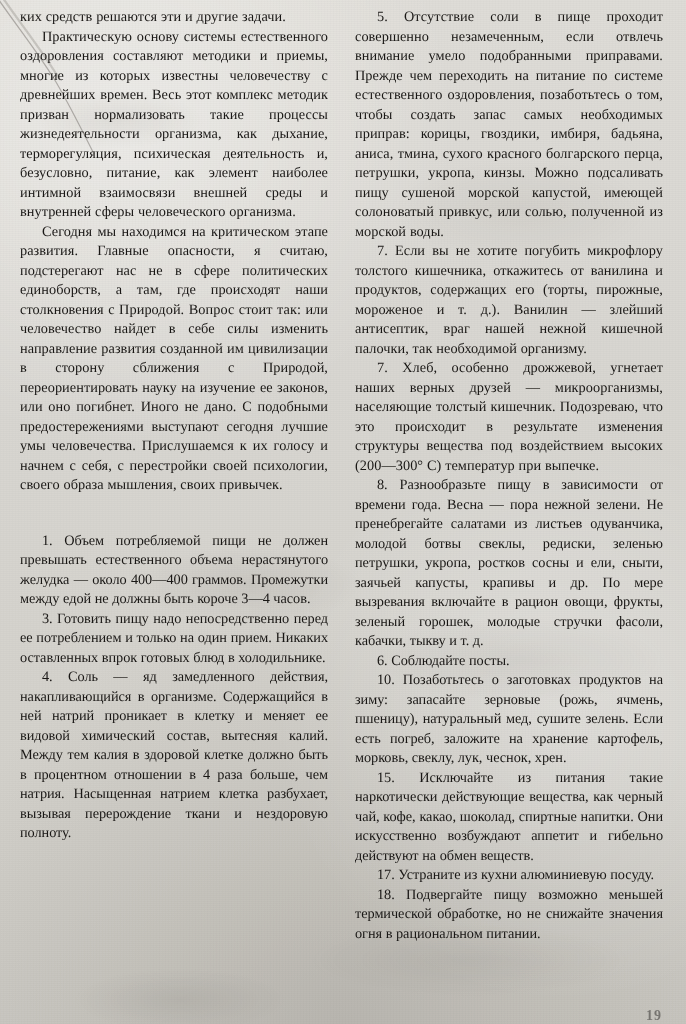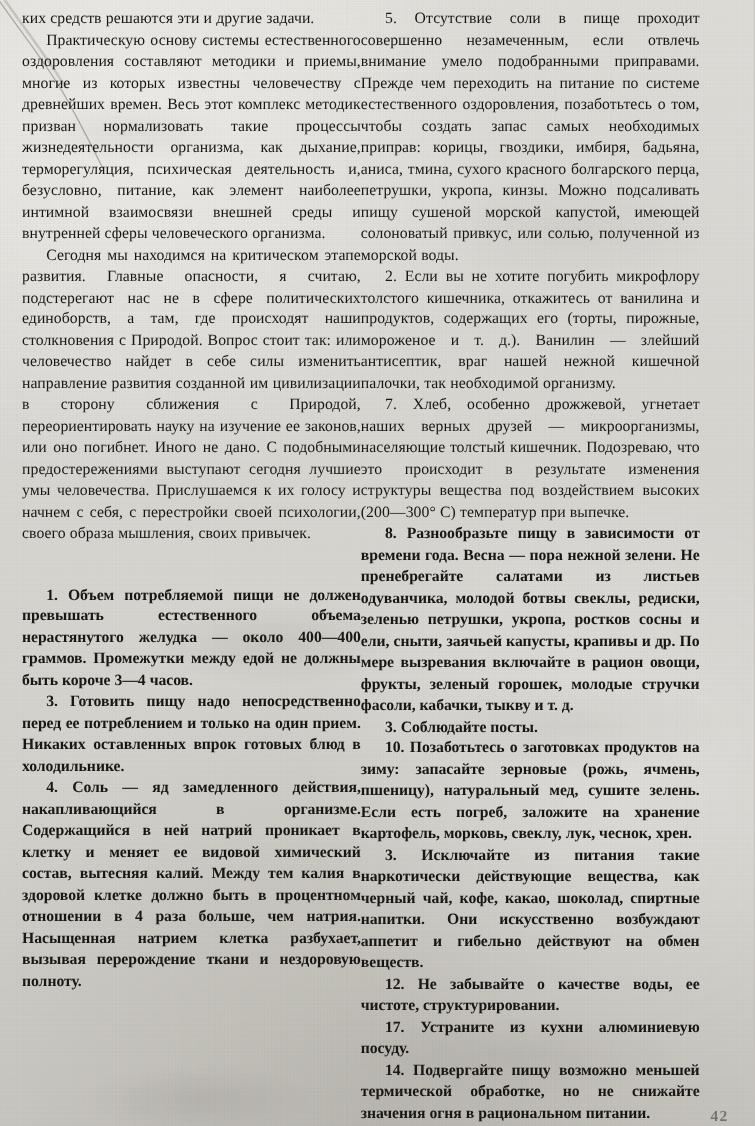--- a/index.html
+++ b/index.html
@@ -63,40 +63,41 @@
 
   .columns {
     position: absolute;
     left: 0;
     top: 0;
     right: 0;
     bottom: 0;
     display: flex;
     padding: 8px 8px 0 20px;
     box-sizing: border-box;
+    gap: 27px;
   }
   .col {
     width: 308px;
     flex: 0 0 308px;
   }
 
   p {
     margin: 0;
     font-size: 14.3px;
     line-height: 19.5px;
     text-align: justify;
     text-align-last: left;
     text-justify: inter-word;
     letter-spacing: 0.05px;
     word-spacing: 0.2px;
     text-rendering: geometricPrecision;
   }
   p.ind { text-indent: 22px; }
   p.bold {
-    font-weight: bold;
+    font-weight: normal;
     letter-spacing: -0.05px;
     word-spacing: 0.1px;
   }
   p.last { text-align: left; }
 
   .gap { height: 36px; }
 
   .pagenum {
     position: absolute;
     right: 24px;
@@ -134,28 +135,27 @@
 
       <div class="gap"></div>
 
       <p class="ind bold">1. Объем потребляемой пищи не должен превышать естественного объема нерастянутого желудка — около 400—400 граммов. Промежутки между едой не должны быть короче 3—4 часов.</p>
       <p class="ind bold">3. Готовить пищу надо непосредственно перед ее потреблением и только на один прием. Никаких оставленных впрок готовых блюд в холодильнике.</p>
       <p class="ind bold">4. Соль — яд замедленного действия, накапливающийся в организме. Содержащийся в ней натрий проникает в клетку и меняет ее видовой химический состав, вытесняя калий. Между тем калия в здоровой клетке должно быть в процентном отношении в 4 раза больше, чем натрия. Насыщенная натрием клетка разбухает, вызывая перерождение ткани и нездоровую полноту.</p>
     </div>
 
     <div class="col">
       <p class="ind">5. Отсутствие соли в пище проходит совершенно незамеченным, если отвлечь внимание умело подобранными приправами. Прежде чем переходить на питание по системе естественного оздоровления, позаботьтесь о том, чтобы создать запас самых необходимых приправ: корицы, гвоздики, имбиря, бадьяна, аниса, тмина, сухого красного болгарского перца, петрушки, укропа, кинзы. Можно подсаливать пищу сушеной морской капустой, имеющей солоноватый привкус, или солью, полученной из морской воды.</p>
-      <p class="ind">2. Если вы не хотите погубить микрофлору толстого кишечника, откажитесь от ванилина и продуктов, содержащих его (торты, пирожные, мороженое и т. д.). Ванилин — злейший антисептик, враг нашей нежной кишечной палочки, так необходимой организму.</p>
+      <p class="ind">7. Если вы не хотите погубить микрофлору толстого кишечника, откажитесь от ванилина и продуктов, содержащих его (торты, пирожные, мороженое и т. д.). Ванилин — злейший антисептик, враг нашей нежной кишечной палочки, так необходимой организму.</p>
       <p class="ind">7. Хлеб, особенно дрожжевой, угнетает наших верных друзей — микроорганизмы, населяющие толстый кишечник. Подозреваю, что это происходит в результате изменения структуры вещества под воздействием высоких (200—300° С) температур при выпечке.</p>
       <p class="ind bold">8. Разнообразьте пищу в зависимости от времени года. Весна — пора нежной зелени. Не пренебрегайте салатами из листьев одуванчика, молодой ботвы свеклы, редиски, зеленью петрушки, укропа, ростков сосны и ели, сныти, заячьей капусты, крапивы и др. По мере вызревания включайте в рацион овощи, фрукты, зеленый горошек, молодые стручки фасоли, кабачки, тыкву и т. д.</p>
-      <p class="ind bold last">3. Соблюдайте посты.</p>
+      <p class="ind bold last">6. Соблюдайте посты.</p>
       <p class="ind bold">10. Позаботьтесь о заготовках продуктов на зиму: запасайте зерновые (рожь, ячмень, пшеницу), натуральный мед, сушите зелень. Если есть погреб, заложите на хранение картофель, морковь, свеклу, лук, чеснок, хрен.</p>
-      <p class="ind bold">3. Исключайте из питания такие наркотически действующие вещества, как черный чай, кофе, какао, шоколад, спиртные напитки. Они искусственно возбуждают аппетит и гибельно действуют на обмен веществ.</p>
-      <p class="ind bold">12. Не забывайте о качестве воды, ее чистоте, структурировании.</p>
+      <p class="ind bold">15. Исключайте из питания такие наркотически действующие вещества, как черный чай, кофе, какао, шоколад, спиртные напитки. Они искусственно возбуждают аппетит и гибельно действуют на обмен веществ.</p>
       <p class="ind bold">17. Устраните из кухни алюминиевую посуду.</p>
-      <p class="ind bold">14. Подвергайте пищу возможно меньшей термической обработке, но не снижайте значения огня в рациональном питании.</p>
+      <p class="ind bold">18. Подвергайте пищу возможно меньшей термической обработке, но не снижайте значения огня в рациональном питании.</p>
     </div>
 
   </div>
 
-  <div class="pagenum">42</div>
+  <div class="pagenum">19</div>
 
 </div>
 
 </body></html>

